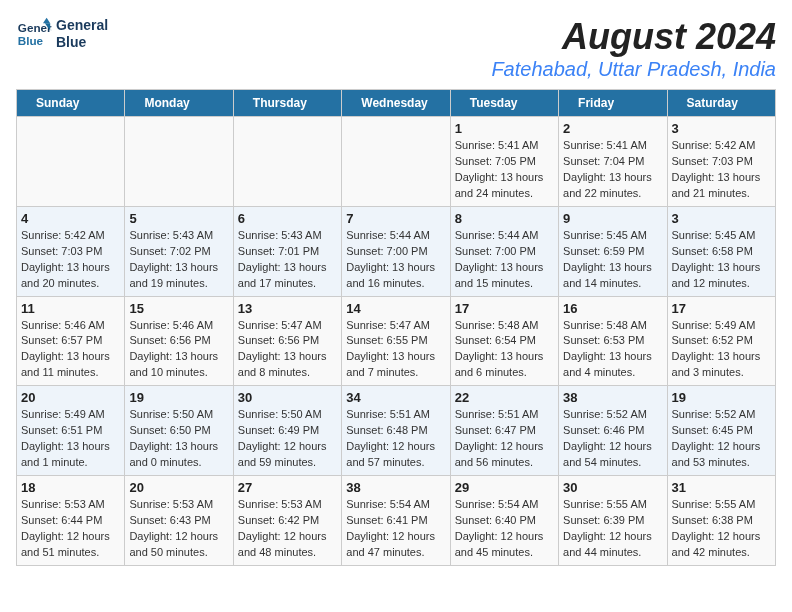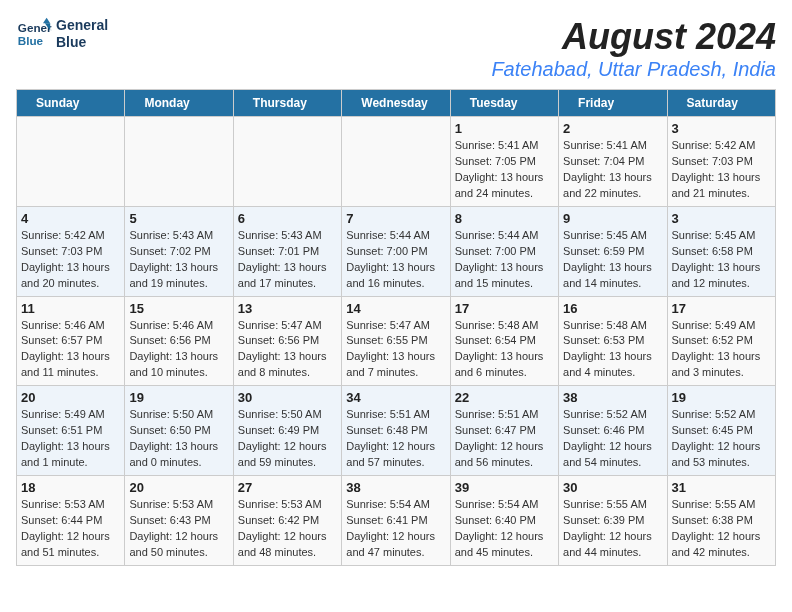--- a/index.html
+++ b/index.html
@@ -325,21 +325,21 @@
 and 48 minutes.</div>
         </td>
         <td>
           <div class="day-number">38</div>
           <div class="day-info" style="white-space: pre-line;">Sunrise: 5:54 AM
 Sunset: 6:41 PM
 Daylight: 12 hours
 and 47 minutes.</div>
         </td>
         <td>
-          <div class="day-number">39</div>
+          <div class="day-number">29</div>
           <div class="day-info" style="white-space: pre-line;">Sunrise: 5:54 AM
 Sunset: 6:40 PM
 Daylight: 12 hours
 and 45 minutes.</div>
         </td>
         <td>
           <div class="day-number">30</div>
           <div class="day-info" style="white-space: pre-line;">Sunrise: 5:55 AM
 Sunset: 6:39 PM
 Daylight: 12 hours

